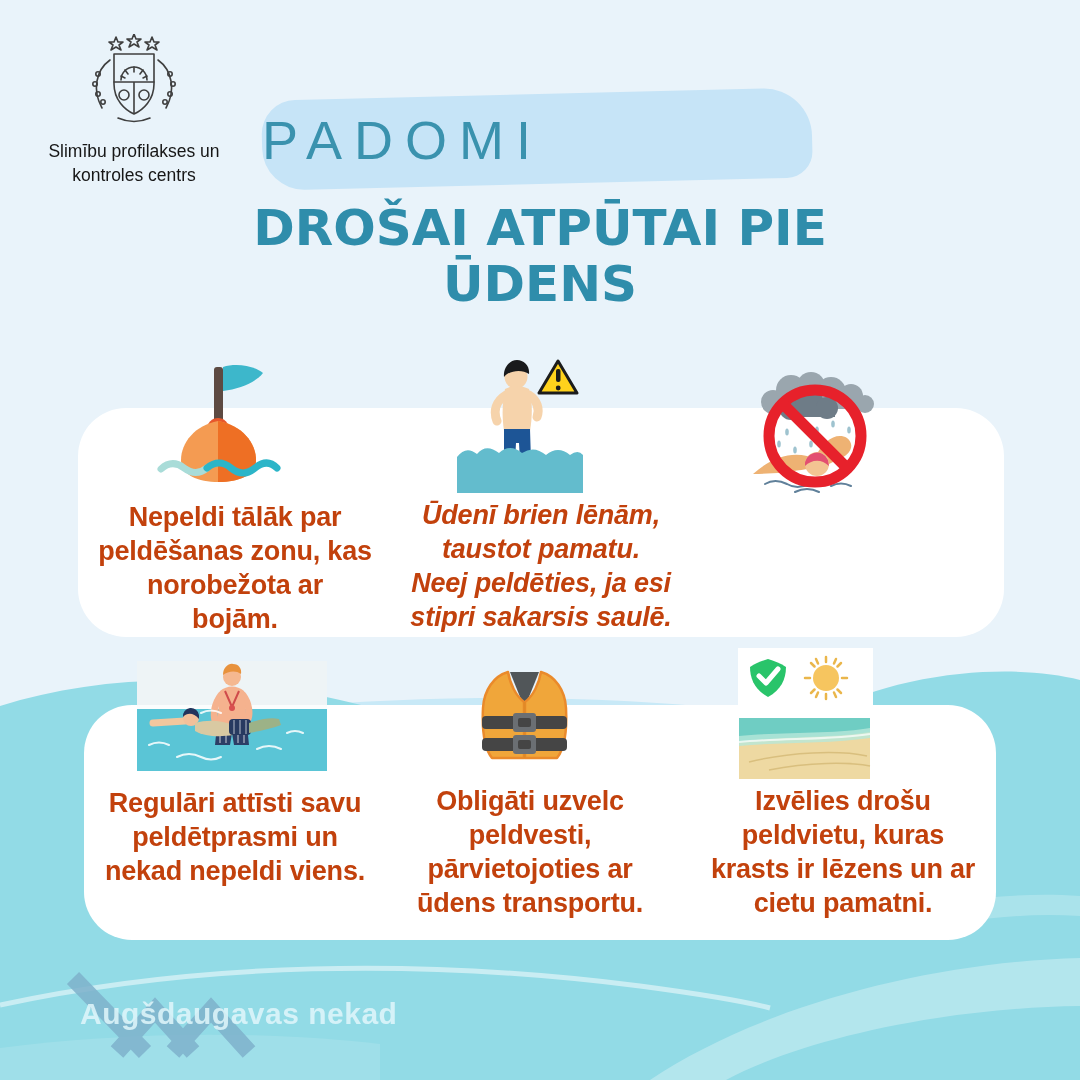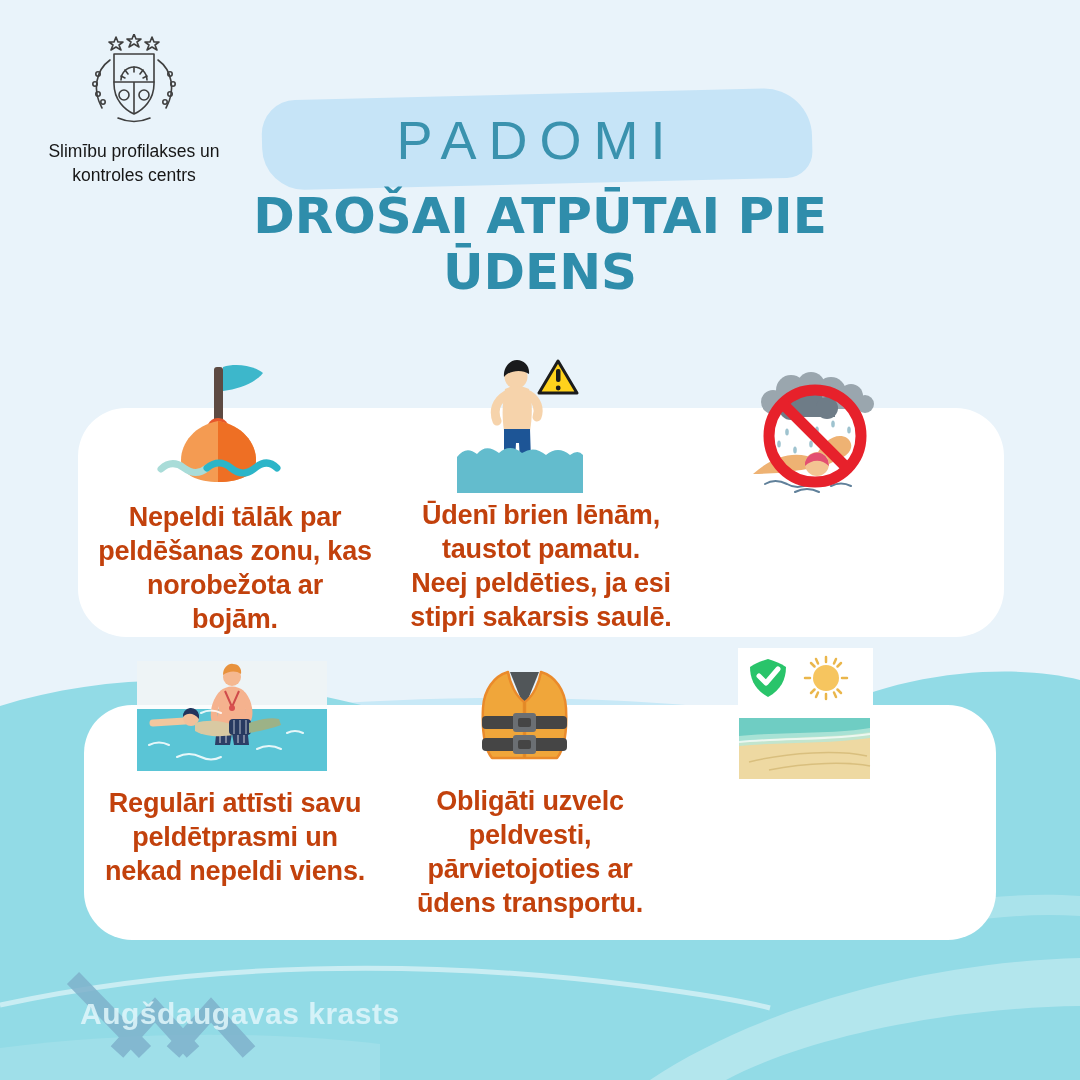--- a/index.html
+++ b/index.html
@@ -8,23 +8,23 @@
   .abs{position:absolute;}
   .pre{white-space:pre-line;}
 
   
   .publisher{left:18px;top:34px;width:232px;text-align:center;}
   .publisher svg{display:block;margin:0 auto;}
   .publisher-name{margin-top:6px;font-size:17.5px;line-height:1.35;color:#161616;}
 
   .brush{left:262px;top:94px;width:550px;height:90px;background:#c6e4f7;
          border-radius:34px 48px 26px 42px;transform:rotate(-1.4deg);}
-  .kicker{left:262px;top:96px;width:550px;text-align:center;font-size:54px;line-height:88px;
+  .kicker{left:262px;top:96px;width:550px;font-size:54px;line-height:88px;
           letter-spacing:12px;color:#3a92ae;font-weight:400;}
-  .title{left:0;top:188px;width:1080px;text-align:center;font-family:"DejaVu Sans","Liberation Sans",sans-serif;
+  .title{left:0;top:200px;width:1080px;text-align:center;font-family:"DejaVu Sans","Liberation Sans",sans-serif;
          font-weight:bold;font-size:50px;line-height:1.12;color:#2f8dab;letter-spacing:0px;}
 
   
   .row{background:#ffffff;border-radius:48px;}
   .row1{left:78px;top:408px;width:926px;height:229px;}
   .row2{left:84px;top:705px;width:912px;height:235px;}
 
   .tip{font-weight:bold;font-size:27px;line-height:34px;color:#c2410c;text-align:center;letter-spacing:-0.2px;}
 
   
@@ -219,34 +219,38 @@
       <path d="M0 24 C 40 20 95 22 131 16" stroke="#ffffff" stroke-width="2" opacity="0.7" fill="none"></path>
       <path d="M10 44 C 50 34 100 32 128 38" stroke="#d9bf7e" stroke-width="1.5" fill="none"></path>
       <path d="M30 52 C 70 44 110 44 131 48" stroke="#d9bf7e" stroke-width="1.5" fill="none"></path>
     </g>
   </svg>
 
   <div class="abs tip pre" style="left:85px;top:500px;width:300px;">Nepeldi tālāk par
 peldēšanas zonu, kas
 norobežota ar
 bojām.</div>
-  <div class="abs tip pre" style="left:388px;top:498px;width:306px;">Ūdenī brien lēnām,
+  <div class="abs tip pre" style="left:388px;top:498px;width:306px;font-style:italic;">Ūdenī brien lēnām,
 taustot pamatu.
 Neej peldēties, ja esi
 stipri sakarsis saulē.</div>
   <div class="abs tip pre" style="left:380px;top:784px;width:300px;">Obligāti uzvelc
 peldvesti,
 pārvietojoties ar
 ūdens transportu.</div>
   <div class="abs tip pre" style="left:85px;top:786px;width:300px;">Regulāri attīsti savu
 peldētprasmi un
 nekad nepeldi viens.</div>
+  <div class="abs tip pre" style="left:693px;top:784px;width:300px;">Izvēlies drošu
+peldvietu, kuras
+krasts ir lēzens un ar
+cietu pamatni.</div>
 
   <svg class="abs" style="left:55px;top:968px;" width="260" height="110" viewBox="0 0 260 110">
     <g stroke="#7fb2cc" stroke-width="17" fill="none" opacity="0.85">
       <line x1="18" y1="10" x2="90" y2="84"></line>
       <polyline points="62,84 100,42 138,84"></polyline>
       <polyline points="118,84 156,42 194,84"></polyline>
     </g>
   </svg>
-  <div class="abs footer-name">Augšdaugavas krasts</div>
+  <div class="abs footer-name">Augšdaugavas nekad</div>
 
 </div>
 
 </body></html>

